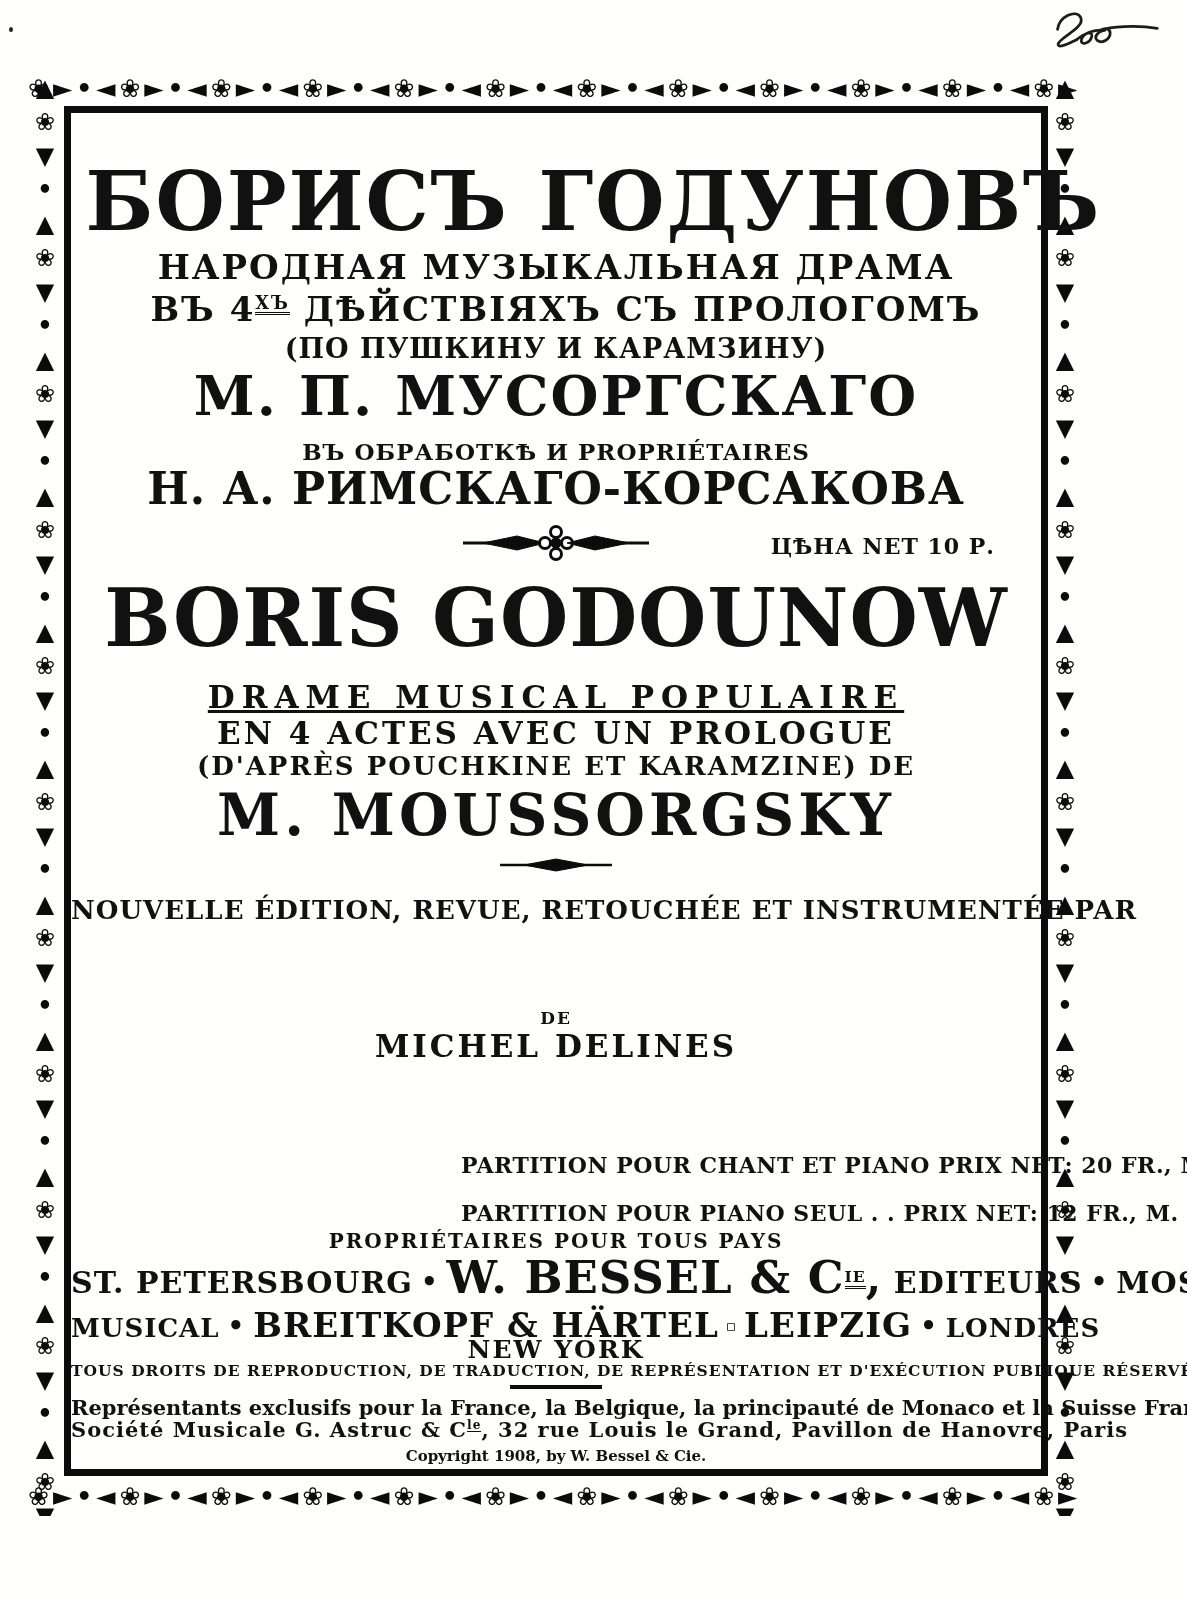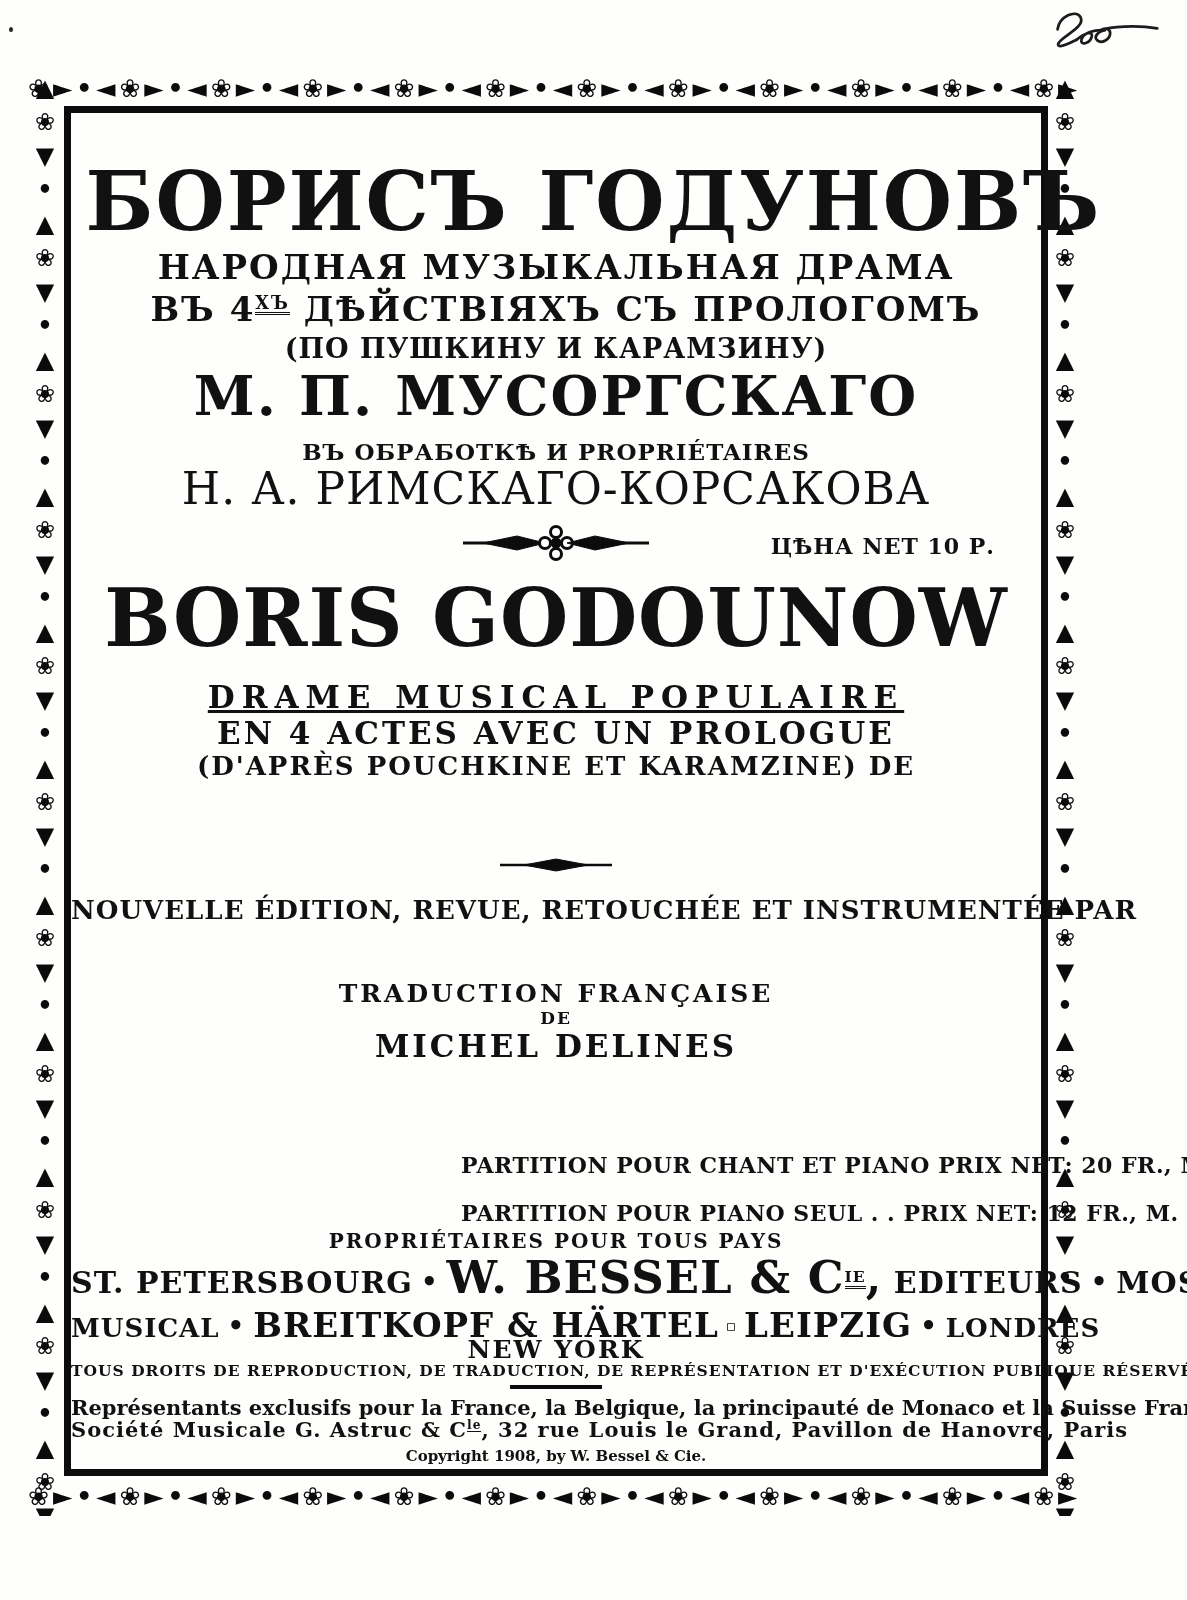--- a/index.html
+++ b/index.html
@@ -37,21 +37,21 @@
     border:7px solid #0c0c0c;
   }
   .cb{position:absolute;left:0;right:0;text-align:center;white-space:nowrap;}
   
   .ru-title{top:40px;font-size:82px;font-weight:bold;letter-spacing:2px;transform:scaleX(.97);}
   .ru-sub1{top:134px;font-size:34px;font-weight:bold;letter-spacing:2px;}
   .ru-sub2{top:176px;font-size:34px;font-weight:bold;letter-spacing:2px;margin-left:20px;}
   .ru-sub3{top:220px;font-size:27px;font-weight:bold;letter-spacing:1px;}
   .ru-composer{top:250px;font-size:55px;font-weight:bold;letter-spacing:2px;}
   .ru-arrnote{top:325px;font-size:23px;font-weight:bold;letter-spacing:1px;}
-  .ru-arranger{top:350px;font-size:44px;font-weight:normal;letter-spacing:1px;}
+  .ru-arranger{top:350px;font-size:44px;font-weight:bold;letter-spacing:1px;}
   .divider-row{top:410px;height:44px;}
   .price-ru{position:absolute;right:46px;top:420px;font-size:22px;font-weight:bold;letter-spacing:1px;}
   
   .fr-title{top:458px;font-size:80px;font-weight:bold;letter-spacing:1px;transform:scaleX(.98);}
   .fr-sub1{top:566px;font-size:31px;font-weight:bold;letter-spacing:7px;text-decoration:underline;}
   .fr-sub2{top:602px;font-size:31px;font-weight:bold;letter-spacing:3px;}
   .fr-sub3{top:638px;font-size:26px;font-weight:bold;letter-spacing:2px;}
   .fr-composer{top:668px;font-size:57px;font-weight:bold;letter-spacing:4px;}
   .divider2-row{top:742px;}
   .fr-edition{top:782px;font-size:26px;font-weight:bold;letter-spacing:1px;}
@@ -127,30 +127,30 @@
         <polygon points="106,20 134,13 168,20 134,27"></polygon>
         <line x1="148" y1="20" x2="188" y2="20" stroke-width="3"></line>
       </svg>
     </div>
     <div class="price-ru">ЦѢНА NET 10 Р.</div>
 
     <div class="cb fr-title">BORIS GODOUNOW</div>
     <div class="cb fr-sub1">DRAME MUSICAL POPULAIRE</div>
     <div class="cb fr-sub2">EN 4 ACTES AVEC UN PROLOGUE</div>
     <div class="cb fr-sub3">(D'APRÈS POUCHKINE ET KARAMZINE) DE</div>
+    <div class="cb fr-composer">M. MOUSSORGSKY</div>
 
     <div class="cb divider2-row">
       <svg class="divider-svg" width="120" height="20" viewBox="0 0 120 20">
         <line x1="4" y1="10" x2="116" y2="10" stroke-width="2.5"></line>
         <polygon points="28,10 60,4 92,10 60,16"></polygon>
       </svg>
     </div>
 
     <div class="cb fr-edition">NOUVELLE ÉDITION, REVUE, RETOUCHÉE ET INSTRUMENTÉE PAR</div>
-    <div class="cb fr-trad">TRADUCTION FRANÇAISE</div>
     <div class="cb fr-de">DE</div>
     <div class="cb fr-translator">MICHEL DELINES</div>
 
     <div class="prices">
       <div>PARTITION POUR CHANT ET PIANO PRIX NET: 20 FR., M. 20.—</div>
       <div>PARTITION POUR PIANO SEUL  .   .  PRIX NET: 12 FR., M. 12.—</div>
     </div>
 
     <div class="cb pub-label">PROPRIÉTAIRES POUR TOUS PAYS</div>
 

